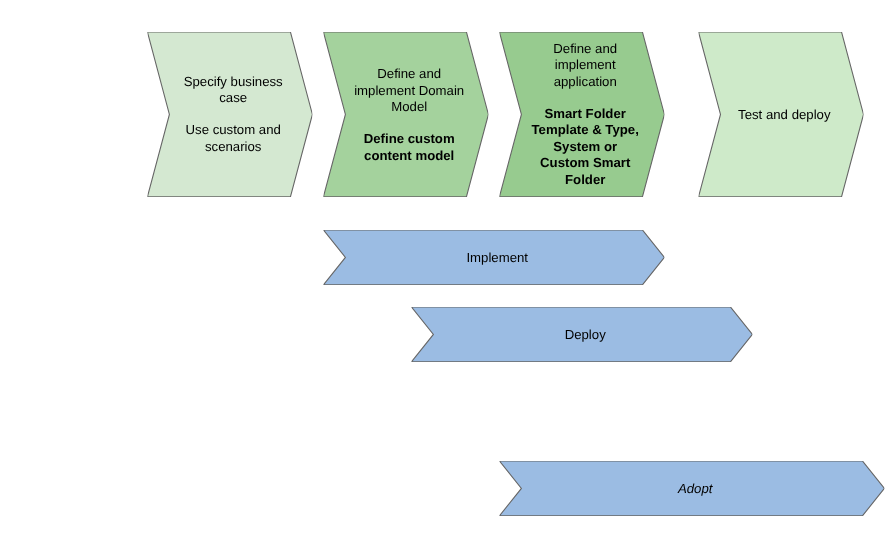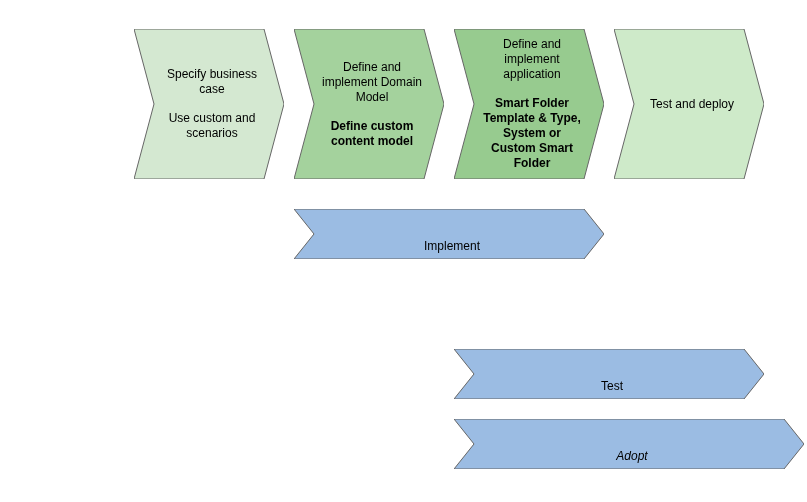--- a/index.html
+++ b/index.html
@@ -34,21 +34,20 @@
     text-align: center;
     padding: 6px 20px 6px 26px;
     line-height: 1.25;
   }
   .chev .lbl .sub {
     margin-top: 14px;
   }
   .bold { font-weight: bold; }
   .barLbl {
     justify-content: center;
-    margin-top: 12px;
   }
 </style>
 </head>
 <body>
 
 <div class="canvas">
 
   <div class="chev" style="left:134px; top:29px; width:150px; height:150px;">
     <svg width="150" height="150" viewBox="0 0 150 150">
       <polygon points="0,0 130,0 150,75 130,150 0,150 20,75" fill="#d4e8d1" stroke="#666" stroke-width="1"></polygon>
@@ -72,47 +71,47 @@
   <div class="chev" style="left:294px; top:29px; width:150px; height:150px;">
     <svg width="150" height="150" viewBox="0 0 150 150">
       <polygon points="0,0 130,0 150,75 130,150 0,150 20,75" fill="#a4d29d" stroke="#666" stroke-width="1"></polygon>
     </svg>
     <div class="lbl">
       <span>Define and implement Domain Model</span>
       <span class="sub bold">Define custom content model</span>
     </div>
   </div>
 
-  <div class="chev" style="left:614px; top:29px; width:150px; height:150px;">
+  <div class="chev" style="left:635px; top:29px; width:150px; height:150px;">
     <svg width="150" height="150" viewBox="0 0 150 150">
       <polygon points="0,0 130,0 150,75 130,150 0,150 20,75" fill="#ceeac9" stroke="#666" stroke-width="1"></polygon>
     </svg>
     <div class="lbl">
       <span>Test and deploy</span>
     </div>
   </div>
 
   <div class="chev" style="left:294px; top:209px; width:310px; height:50px;">
     <svg width="310" height="50" viewBox="0 0 310 50">
       <polygon points="0,0 290,0 310,25 290,50 0,50 20,25" fill="#9bbce3" stroke="#666" stroke-width="1"></polygon>
     </svg>
     <div class="lbl barLbl">
       <span>Implement</span>
     </div>
   </div>
 
-
-  <div class="chev" style="left:454px; top:349px; width:310px; height:50px;">
+  <div class="chev" style="left:374px; top:279px; width:310px; height:50px;">
     <svg width="310" height="50" viewBox="0 0 310 50">
       <polygon points="0,0 290,0 310,25 290,50 0,50 20,25" fill="#9bbce3" stroke="#666" stroke-width="1"></polygon>
     </svg>
     <div class="lbl barLbl">
-      <span>Test</span>
+      <span>Deploy</span>
     </div>
   </div>
+
 
   <div class="chev" style="left:454px; top:419px; width:350px; height:50px;font-style:italic;">
     <svg width="350" height="50" viewBox="0 0 350 50">
       <polygon points="0,0 330,0 350,25 330,50 0,50 20,25" fill="#9bbce3" stroke="#666" stroke-width="1"></polygon>
     </svg>
     <div class="lbl barLbl">
       <span>Adopt</span>
     </div>
   </div>
 

